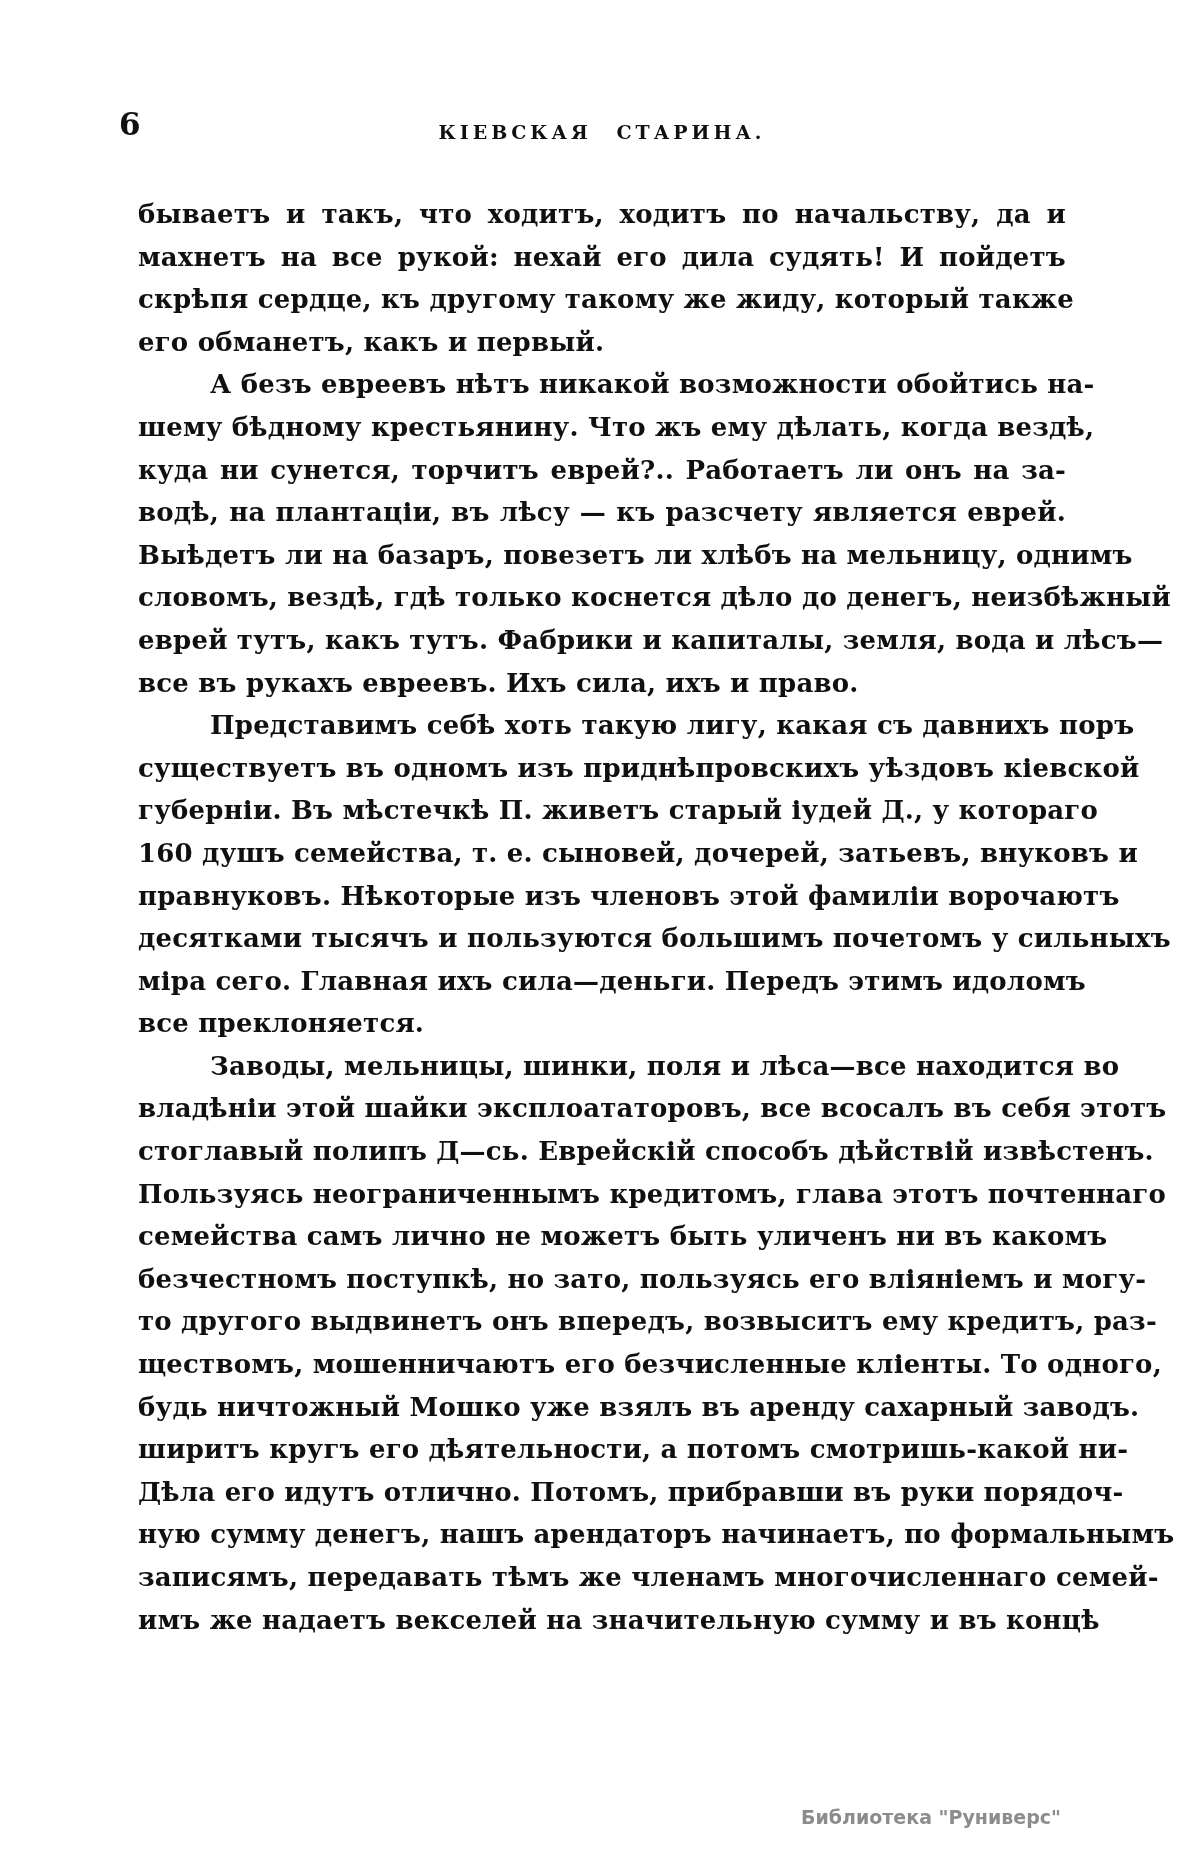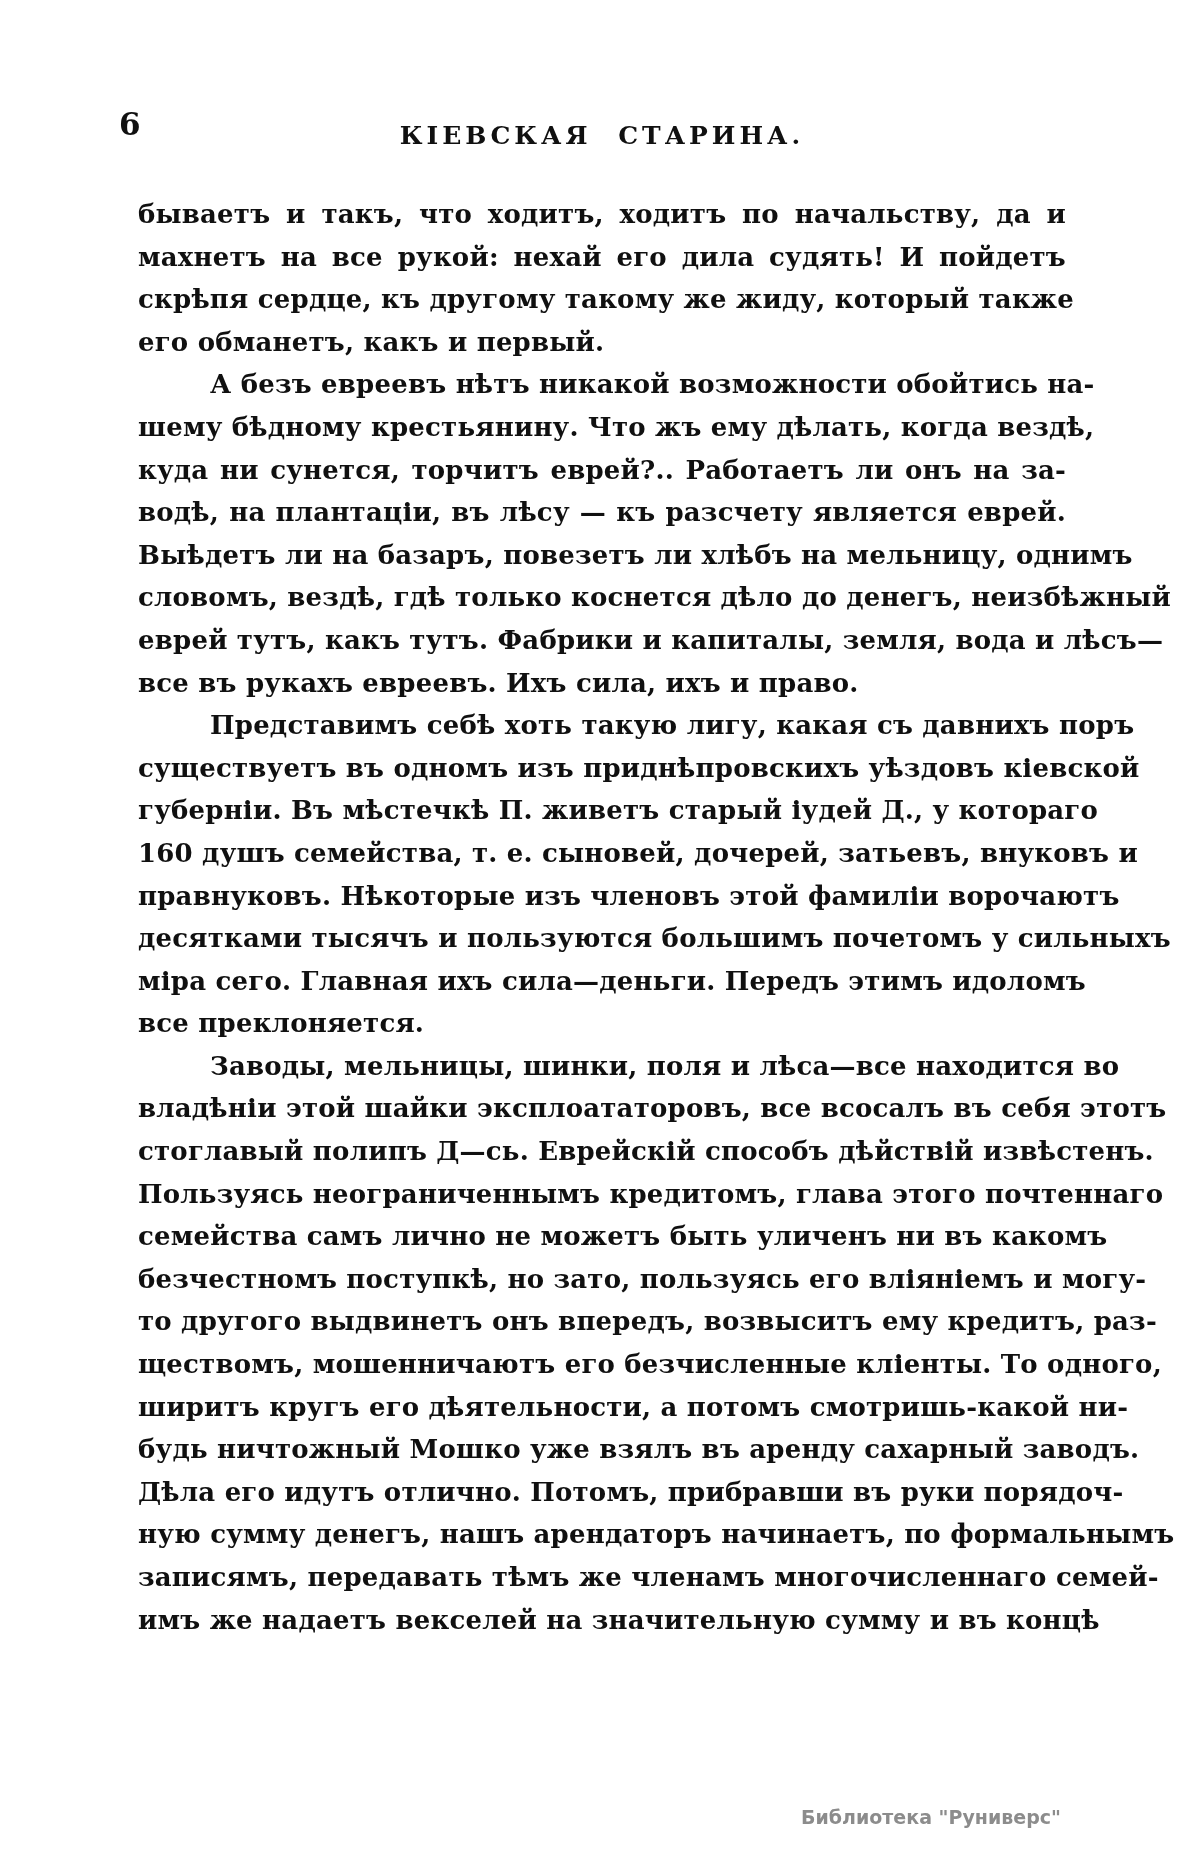--- a/index.html
+++ b/index.html
@@ -18,21 +18,21 @@
     top: 106px;
     font-size: 31px;
     font-weight: bold;
   }
   .running-head {
     position: absolute;
     left: 138px;
     top: 121px;
     width: 928px;
     text-align: center;
-    font-size: 25px;
+    font-size: 19px;
     font-weight: bold;
     letter-spacing: 4px;
     word-spacing: 14px;
     white-space: nowrap;
   }
   .body-block {
     position: absolute;
     left: 138px;
     top: 193px;
     width: 928px;
@@ -83,26 +83,26 @@
       <div class="line">существуетъ въ одномъ изъ приднѣпровскихъ уѣздовъ кіевской</div>
       <div class="line">губерніи. Въ мѣстечкѣ П. живетъ старый іудей Д., у котораго</div>
       <div class="line">160 душъ семейства, т. е. сыновей, дочерей, затьевъ, внуковъ и</div>
       <div class="line">правнуковъ. Нѣкоторые изъ членовъ этой фамиліи ворочаютъ</div>
       <div class="line">десятками тысячъ и пользуются большимъ почетомъ у сильныхъ</div>
       <div class="line">міра сего. Главная ихъ сила—деньги. Передъ этимъ идоломъ</div>
       <div class="line para-end">все преклоняется.</div>
       <div class="line indent">Заводы, мельницы, шинки, поля и лѣса—все находится во</div>
       <div class="line">владѣніи этой шайки эксплоататоровъ, все всосалъ въ себя этотъ</div>
       <div class="line">стоглавый полипъ Д—сь. Еврейскій способъ дѣйствій извѣстенъ.</div>
-      <div class="line">Пользуясь неограниченнымъ кредитомъ, глава этого почтеннаго</div>
+      <div class="line">Пользуясь неограниченнымъ кредитомъ, глава этотъ почтеннаго</div>
       <div class="line">семейства самъ лично не можетъ быть уличенъ ни въ какомъ</div>
       <div class="line">безчестномъ поступкѣ, но зато, пользуясь его вліяніемъ и могу-</div>
       <div class="line">то другого выдвинетъ онъ впередъ, возвыситъ ему кредитъ, раз-</div>
       <div class="line">ществомъ, мошенничаютъ его безчисленные кліенты. То одного,</div>
+      <div class="line">будь ничтожный Мошко уже взялъ въ аренду сахарный заводъ.</div>
       <div class="line">ширитъ кругъ его дѣятельности, а потомъ смотришь-какой ни-</div>
-      <div class="line">будь ничтожный Мошко уже взялъ въ аренду сахарный заводъ.</div>
       <div class="line">Дѣла его идутъ отлично. Потомъ, прибравши въ руки порядоч-</div>
       <div class="line">ную сумму денегъ, нашъ арендаторъ начинаетъ, по формальнымъ</div>
       <div class="line">записямъ, передавать тѣмъ же членамъ многочисленнаго семей-</div>
       <div class="line">имъ же надаетъ векселей на значительную сумму и въ концѣ</div>
     </div>
   <div class="watermark">Библиотека "Руниверс"</div>
 </div>
 
 </body></html>

